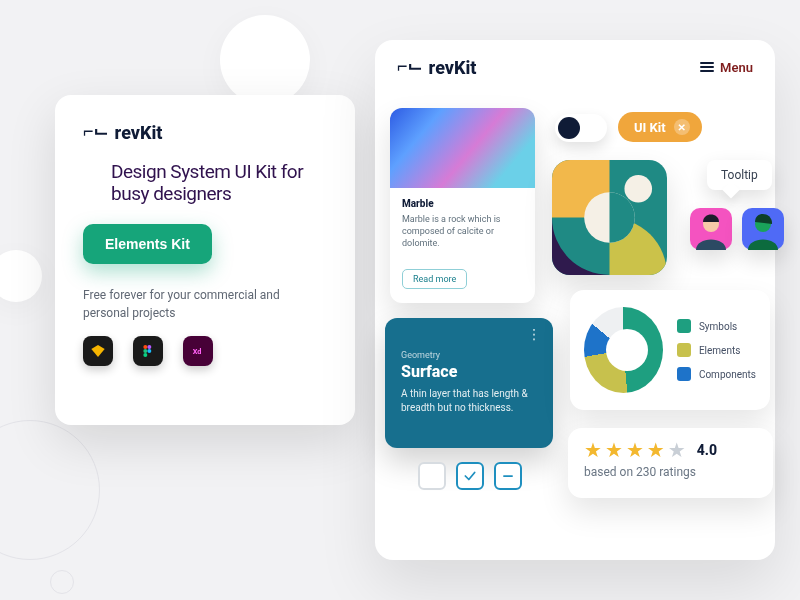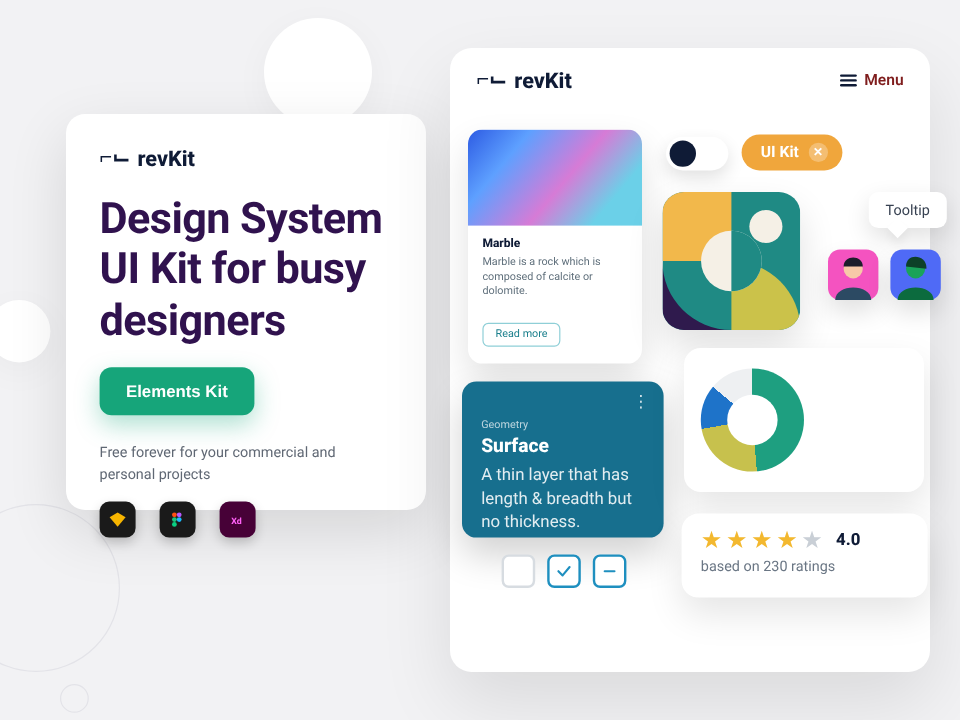--- a/index.html
+++ b/index.html
@@ -14,21 +14,21 @@
   .bg-ring.r2{ width:24px;height:24px; left:50px; top:570px;}
 
   
   .hero {
     position:absolute; left:55px; top:95px; width:300px; height:330px;
     background:#fff; border-radius:16px; box-shadow:0 18px 50px rgba(0,0,0,0.12);
     padding:26px 28px;
   }
   .logo { display:flex; align-items:center; gap:6px; font-weight:800; font-size:18px; color:#0f1b36; margin-bottom:18px;}
   .logo .mark { font-size:18px; color:#0f1b36; position:relative; top:-1px;}
-  .headline { font-size:36px; line-height:1.18; font-weight:700; color:#30124e; letter-spacing:-0.5px; margin-bottom:18px;}
+  .headline { font-size:19px; line-height:1.18; font-weight:400; color:#30124e; letter-spacing:-0.5px; margin-bottom:18px;margin-left:28px;}
   .download-btn { display:inline-block; background:#16a57a; color:#fff; font-weight:700; font-size:14px; padding:12px 22px; border-radius:10px; border:none; cursor:pointer; box-shadow:0 8px 20px rgba(22,165,122,0.35);}
   .subtext { font-size:12px; color:#606874; margin-top:22px; line-height:1.5; max-width:200px;}
   .tool-icons { display:flex; gap:20px; margin-top:14px;}
   .tool-icons .tic { width:30px; height:30px; border-radius:8px; display:flex; align-items:center; justify-content:center; box-shadow:0 4px 10px rgba(0,0,0,0.2);}
   .tic.sketch{ background:#1a1a1a;} .tic.figma{ background:#1a1a1a;} .tic.xd{ background:#470137;}
   .tic svg{ width:16px;height:16px;}
 
   
   .panel {
     position:absolute; left:375px; top:40px; width:400px; height:520px;
@@ -51,39 +51,39 @@
   .marble-body p{ font-size:9px; color:#60707c; line-height:1.35;}
   .readmore{ margin:10px 12px 0 12px; display:inline-block; font-size:9px; color:#1a7f8c; border:1px solid #8fcfd7; padding:4px 10px; border-radius:5px; background:#fff; cursor:pointer;}
 
   
   .toggle { position:absolute; left:555px; top:114px; width:52px; height:28px; background:#fff; border-radius:14px; box-shadow:0 6px 14px rgba(0,0,0,0.12); cursor:pointer;}
   .toggle .knob{ position:absolute; left:3px; top:3px; width:22px; height:22px; background:#0f1b36; border-radius:50%;}
   .chip { position:absolute; left:618px; top:112px; background:#f0a63c; color:#fff; font-weight:700; font-size:13px; padding:7px 12px 7px 16px; border-radius:18px; display:flex; align-items:center; gap:8px; cursor:pointer;}
   .chip .x{ width:16px;height:16px;border-radius:50%;background:rgba(255,255,255,0.28);display:flex;align-items:center;justify-content:center;font-size:10px;}
 
   
-  .tooltip { position:absolute; left:724px; top:160px; background:#fff; color:#374151; font-size:12px; padding:8px 14px; border-radius:8px; box-shadow:0 8px 20px rgba(0,0,0,0.12);}
+  .tooltip { position:absolute; left:707px; top:160px; background:#fff; color:#374151; font-size:12px; padding:8px 14px; border-radius:8px; box-shadow:0 8px 20px rgba(0,0,0,0.12);}
   .tooltip:after{ content:""; position:absolute; left:18px; bottom:-6px; width:12px;height:12px;background:#fff; transform:rotate(45deg); box-shadow:4px 4px 8px rgba(0,0,0,0.05);}
 
   
   .pattern { position:absolute; left:552px; top:160px; width:115px; height:115px; border-radius:18px; overflow:hidden; box-shadow:0 14px 30px rgba(0,0,0,0.12);}
   .pattern svg{ width:100%; height:100%;}
 
   
   .avatar { width:42px; height:42px; border-radius:10px; box-shadow:0 10px 20px rgba(0,0,0,0.12);}
   .avatar.a1{ position:absolute; left:690px; top:208px; background:#f453c0;}
   .avatar.a2{ position:absolute; left:742px; top:208px; background:#4f6af6;}
   .avatar svg{ width:100%;height:100%;}
 
   
   .surface { position:absolute; left:385px; top:318px; width:168px; height:130px; background:#176f8e; color:#fff; border-radius:12px; padding:14px 16px; box-shadow:0 14px 30px rgba(0,0,0,0.18);}
   .surface .dots{ position:absolute; right:10px; top:8px; font-size:14px; letter-spacing:2px; cursor:pointer; opacity:.8;}
   .surface .eyebrow{ font-size:9px; opacity:.7; margin-bottom:2px; margin-top:18px;}
   .surface h3{ font-size:16px; font-weight:800; margin-bottom:6px;}
-  .surface p{ font-size:14px; line-height:1.4; opacity:.88;}
+  .surface p{ font-size:10px; line-height:1.4; opacity:.88;}
 
   
   .donut-card { position:absolute; left:570px; top:290px; width:200px; height:120px; display:flex; align-items:center; gap:14px; background:#fff; border-radius:14px; box-shadow:0 14px 30px rgba(0,0,0,0.10); padding:12px 14px;}
   .donut{ width:86px; height:86px; position:relative; border-radius:50%;
     background: conic-gradient(#1e9f80 0deg 175deg, #c7c14d 175deg 260deg, #1e73c9 260deg 310deg, #eef0f2 310deg 360deg);}
   .donut:after{ content:""; position:absolute; left:22px; top:22px; width:42px; height:42px; background:#fff; border-radius:50%;}
   .legend{ display:flex; flex-direction:column; gap:10px; font-size:10px; color:#455065;}
   .legend div{ display:flex; align-items:center; gap:8px;}
   .legend .sw{ width:14px;height:14px;border-radius:3px;}
 
@@ -208,20 +208,34 @@
 
 <div class="surface">
   <div class="dots">⋮</div>
   <div class="eyebrow">Geometry</div>
   <h3>Surface</h3>
   <p>A thin layer that has length &amp; breadth but no thickness.</p>
 </div>
 
 <div class="donut-card">
   <div class="donut"></div>
+  <div class="legend">
+    <div>
+        <span class="sw" style="background:#1e9f80"></span>
+        <span>Symbols</span>
+      </div>
+    <div>
+        <span class="sw" style="background:#c7c14d"></span>
+        <span>Elements</span>
+      </div>
+    <div>
+        <span class="sw" style="background:#1e73c9"></span>
+        <span>Components</span>
+      </div>
+  </div>
 </div>
 
 <div class="checks">
   <div class="cb empty"></div>
   <div class="cb">
     <svg viewBox="0 0 24 24">
         <path d="M4 12 L10 18 L20 6" stroke="#1e8fbf" stroke-width="3" fill="none" stroke-linecap="round" stroke-linejoin="round"></path>
       </svg>
   </div>
   <div class="cb">

